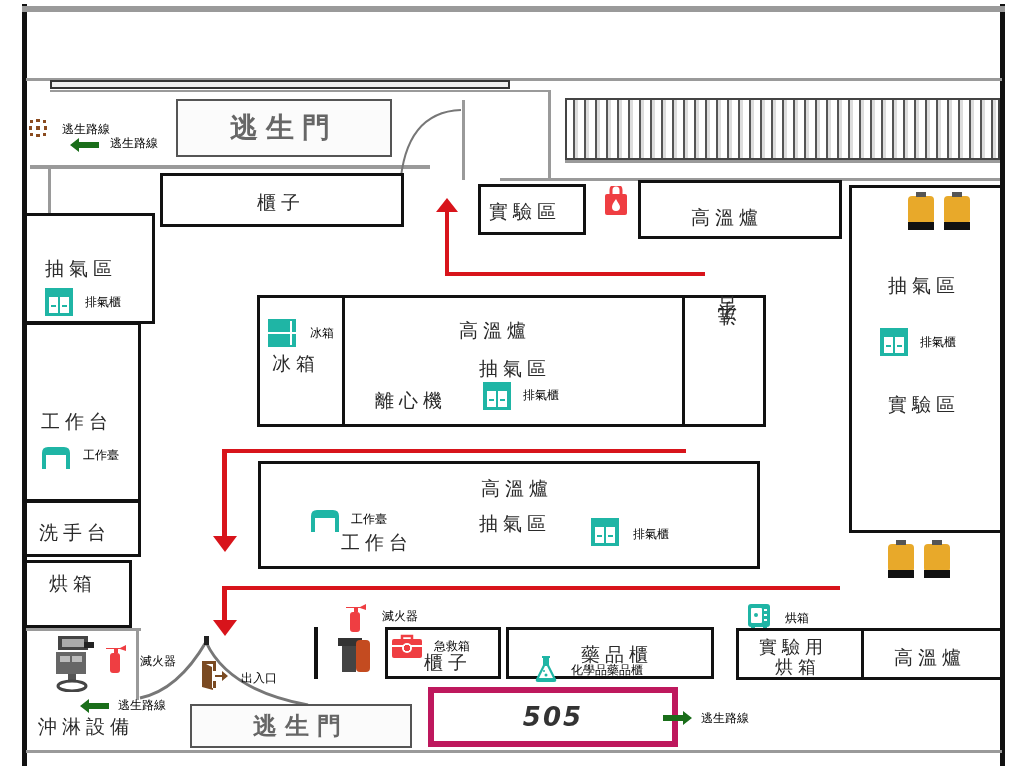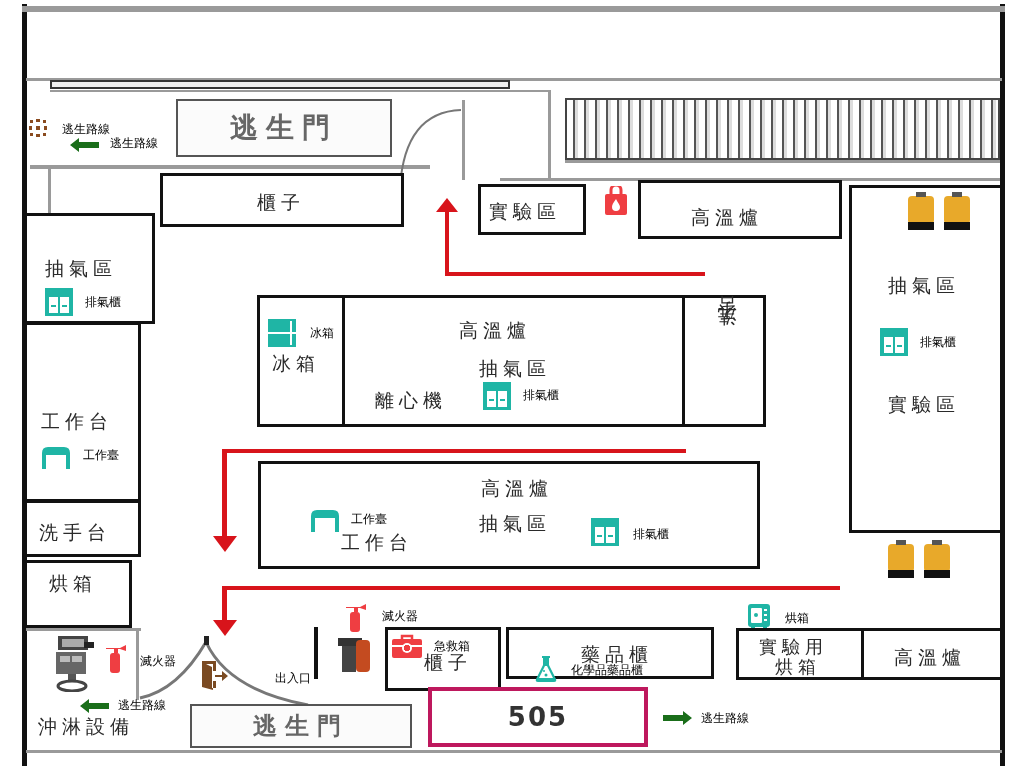--- a/index.html
+++ b/index.html
@@ -156,21 +156,21 @@
   <path d="M2,68 Q40,60 68,12" fill="none" stroke="#777" stroke-width="3"></path>
   <path d="M68,12 Q90,60 170,75" fill="none" stroke="#777" stroke-width="3"></path>
   <rect x="66" y="6" width="5" height="9" fill="#222"></rect>
 </svg>
 <div class="icon" style="left:200px;top:661px;width:28px;height:30px;">
   <svg width="28" height="30" viewBox="0 0 28 30">
       <path d="M2,0 H16 V10 H13 V3 H6 L12,6 V27 H16 V20 H13 V29 L2,26 Z" fill="#7a4a22"></path>
       <path d="M15,14 H22 V10 L28,15 L22,20 V16 H15 Z" fill="#7a4a22"></path>
     </svg>
 </div>
-<span class="tag" style="left:241px;top:670px;margin-left:34px;">出入口</span>
+<span class="tag" style="left:241px;top:670px;">出入口</span>
 
 <div class="exitdoor" style="left:190px;top:704px;width:222px;height:44px;font-size:24px;">
   <span>逃生門</span>
 </div>
 
 <div class="box" style="left:257px;top:295px;width:88px;height:132px;">
   <div class="icon" style="left:8px;top:21px;width:28px;height:28px;">
     <svg width="28" height="28" viewBox="0 0 28 28">
         <rect width="28" height="28" fill="#1fb5a5"></rect>
         <rect x="0" y="13" width="28" height="2" fill="#fff"></rect>
@@ -274,21 +274,21 @@
 </div>
 <span class="tag" style="left:382px;top:608px;">滅火器</span>
 <div class="icon" style="left:336px;top:636px;width:40px;height:36px;">
   <svg width="40" height="36" viewBox="0 0 40 36">
       <rect x="2" y="2" width="24" height="8" fill="#333"></rect>
       <rect x="6" y="10" width="14" height="26" fill="#444"></rect>
       <rect x="20" y="4" width="14" height="32" rx="4" fill="#c44b20"></rect>
     </svg>
 </div>
 
-<div class="box" style="left:385px;top:627px;width:116px;height:64px;">
+<div class="box" style="left:385px;top:627px;width:116px;height:52px;">
   <div class="icon" style="left:4px;top:4px;width:30px;height:24px;">
     <svg width="30" height="24" viewBox="0 0 30 24">
         <path d="M10,5 V2 H20 V5" fill="none" stroke="#ef3e42" stroke-width="2.5"></path>
         <rect x="0" y="5" width="30" height="19" rx="2" fill="#ef3e42"></rect>
         <rect x="0" y="11" width="30" height="2" fill="#fff"></rect>
         <circle cx="15" cy="14" r="5" fill="#fff"></circle>
         <rect x="13" y="11" width="4" height="6" fill="#ef3e42"></rect>
         <rect x="12" y="12" width="6" height="4" fill="#ef3e42"></rect>
       </svg>
   </div>
@@ -324,21 +324,21 @@
 <span class="tag" style="left:785px;top:610px;">烘箱</span>
 
 <div class="box" style="left:736px;top:628px;width:128px;height:52px;">
   <span class="lbl" style="left:20px;top:4px;font-size:18px;">實驗用</span>
   <span class="lbl" style="left:36px;top:24px;font-size:18px;">烘箱</span>
 </div>
 <div class="box" style="left:861px;top:628px;width:142px;height:52px;">
   <span class="lbl" style="left:30px;top:14px;">高溫爐</span>
 </div>
 
-<div class="abs" style="left:428px;top:687px;width:220px;height:60px;border:4px solid #be185d;background:#fff;display:flex;align-items:center;justify-content:center;font-family:'DejaVu Sans',sans-serif;font-size:26px;font-weight:bold;color:#333;letter-spacing:2px;">
+<div class="abs" style="left:428px;top:687px;width:250px;height:60px;border:6px solid #be185d;background:#fff;display:flex;align-items:center;justify-content:center;font-family:'DejaVu Sans',sans-serif;font-size:26px;font-weight:bold;color:#333;letter-spacing:2px;font-style:italic;">
   <span>505</span>
 </div>
 <div class="icon" style="left:662px;top:710px;width:30px;height:14px;">
   <svg width="30" height="14" viewBox="0 0 30 14">
       <polygon points="30,7 21,0 21,4 1,4 1,10 21,10 21,14" fill="#1a6e1a"></polygon>
     </svg>
 </div>
 <span class="tag" style="left:701px;top:710px;">逃生路線</span>
 
 <div class="red" style="left:445px;top:210px;width:4px;height:64px;"></div>

